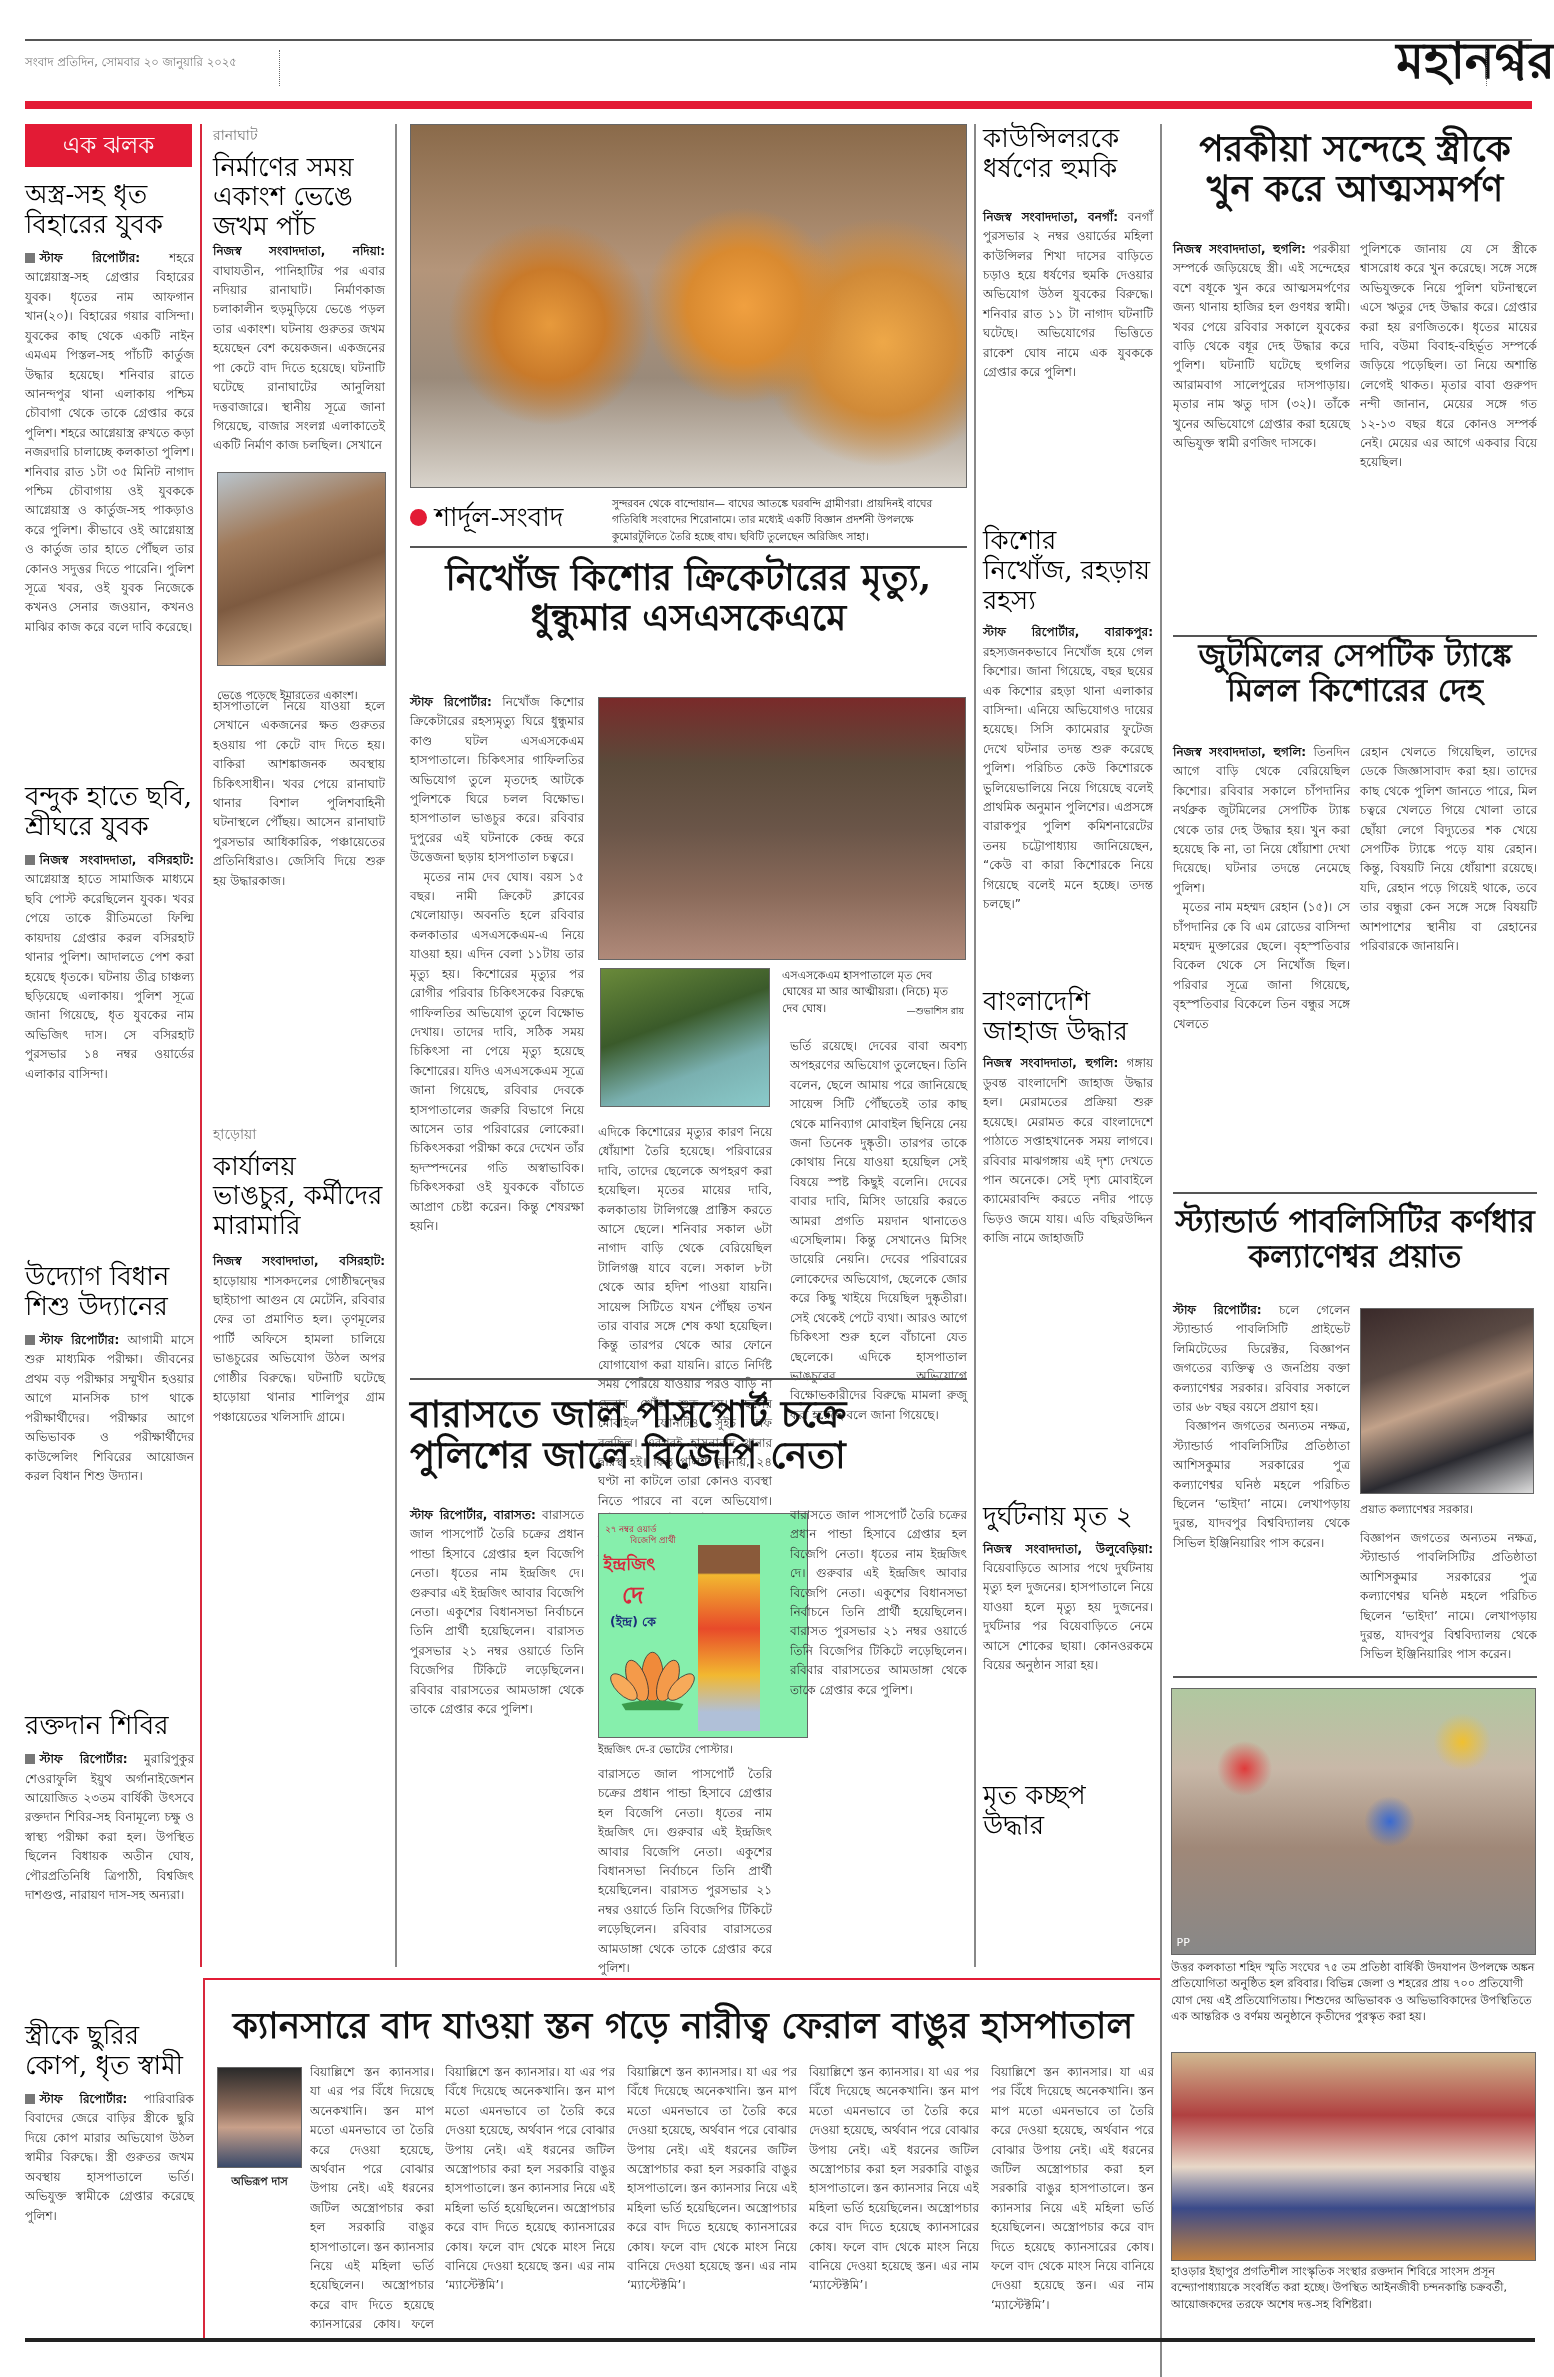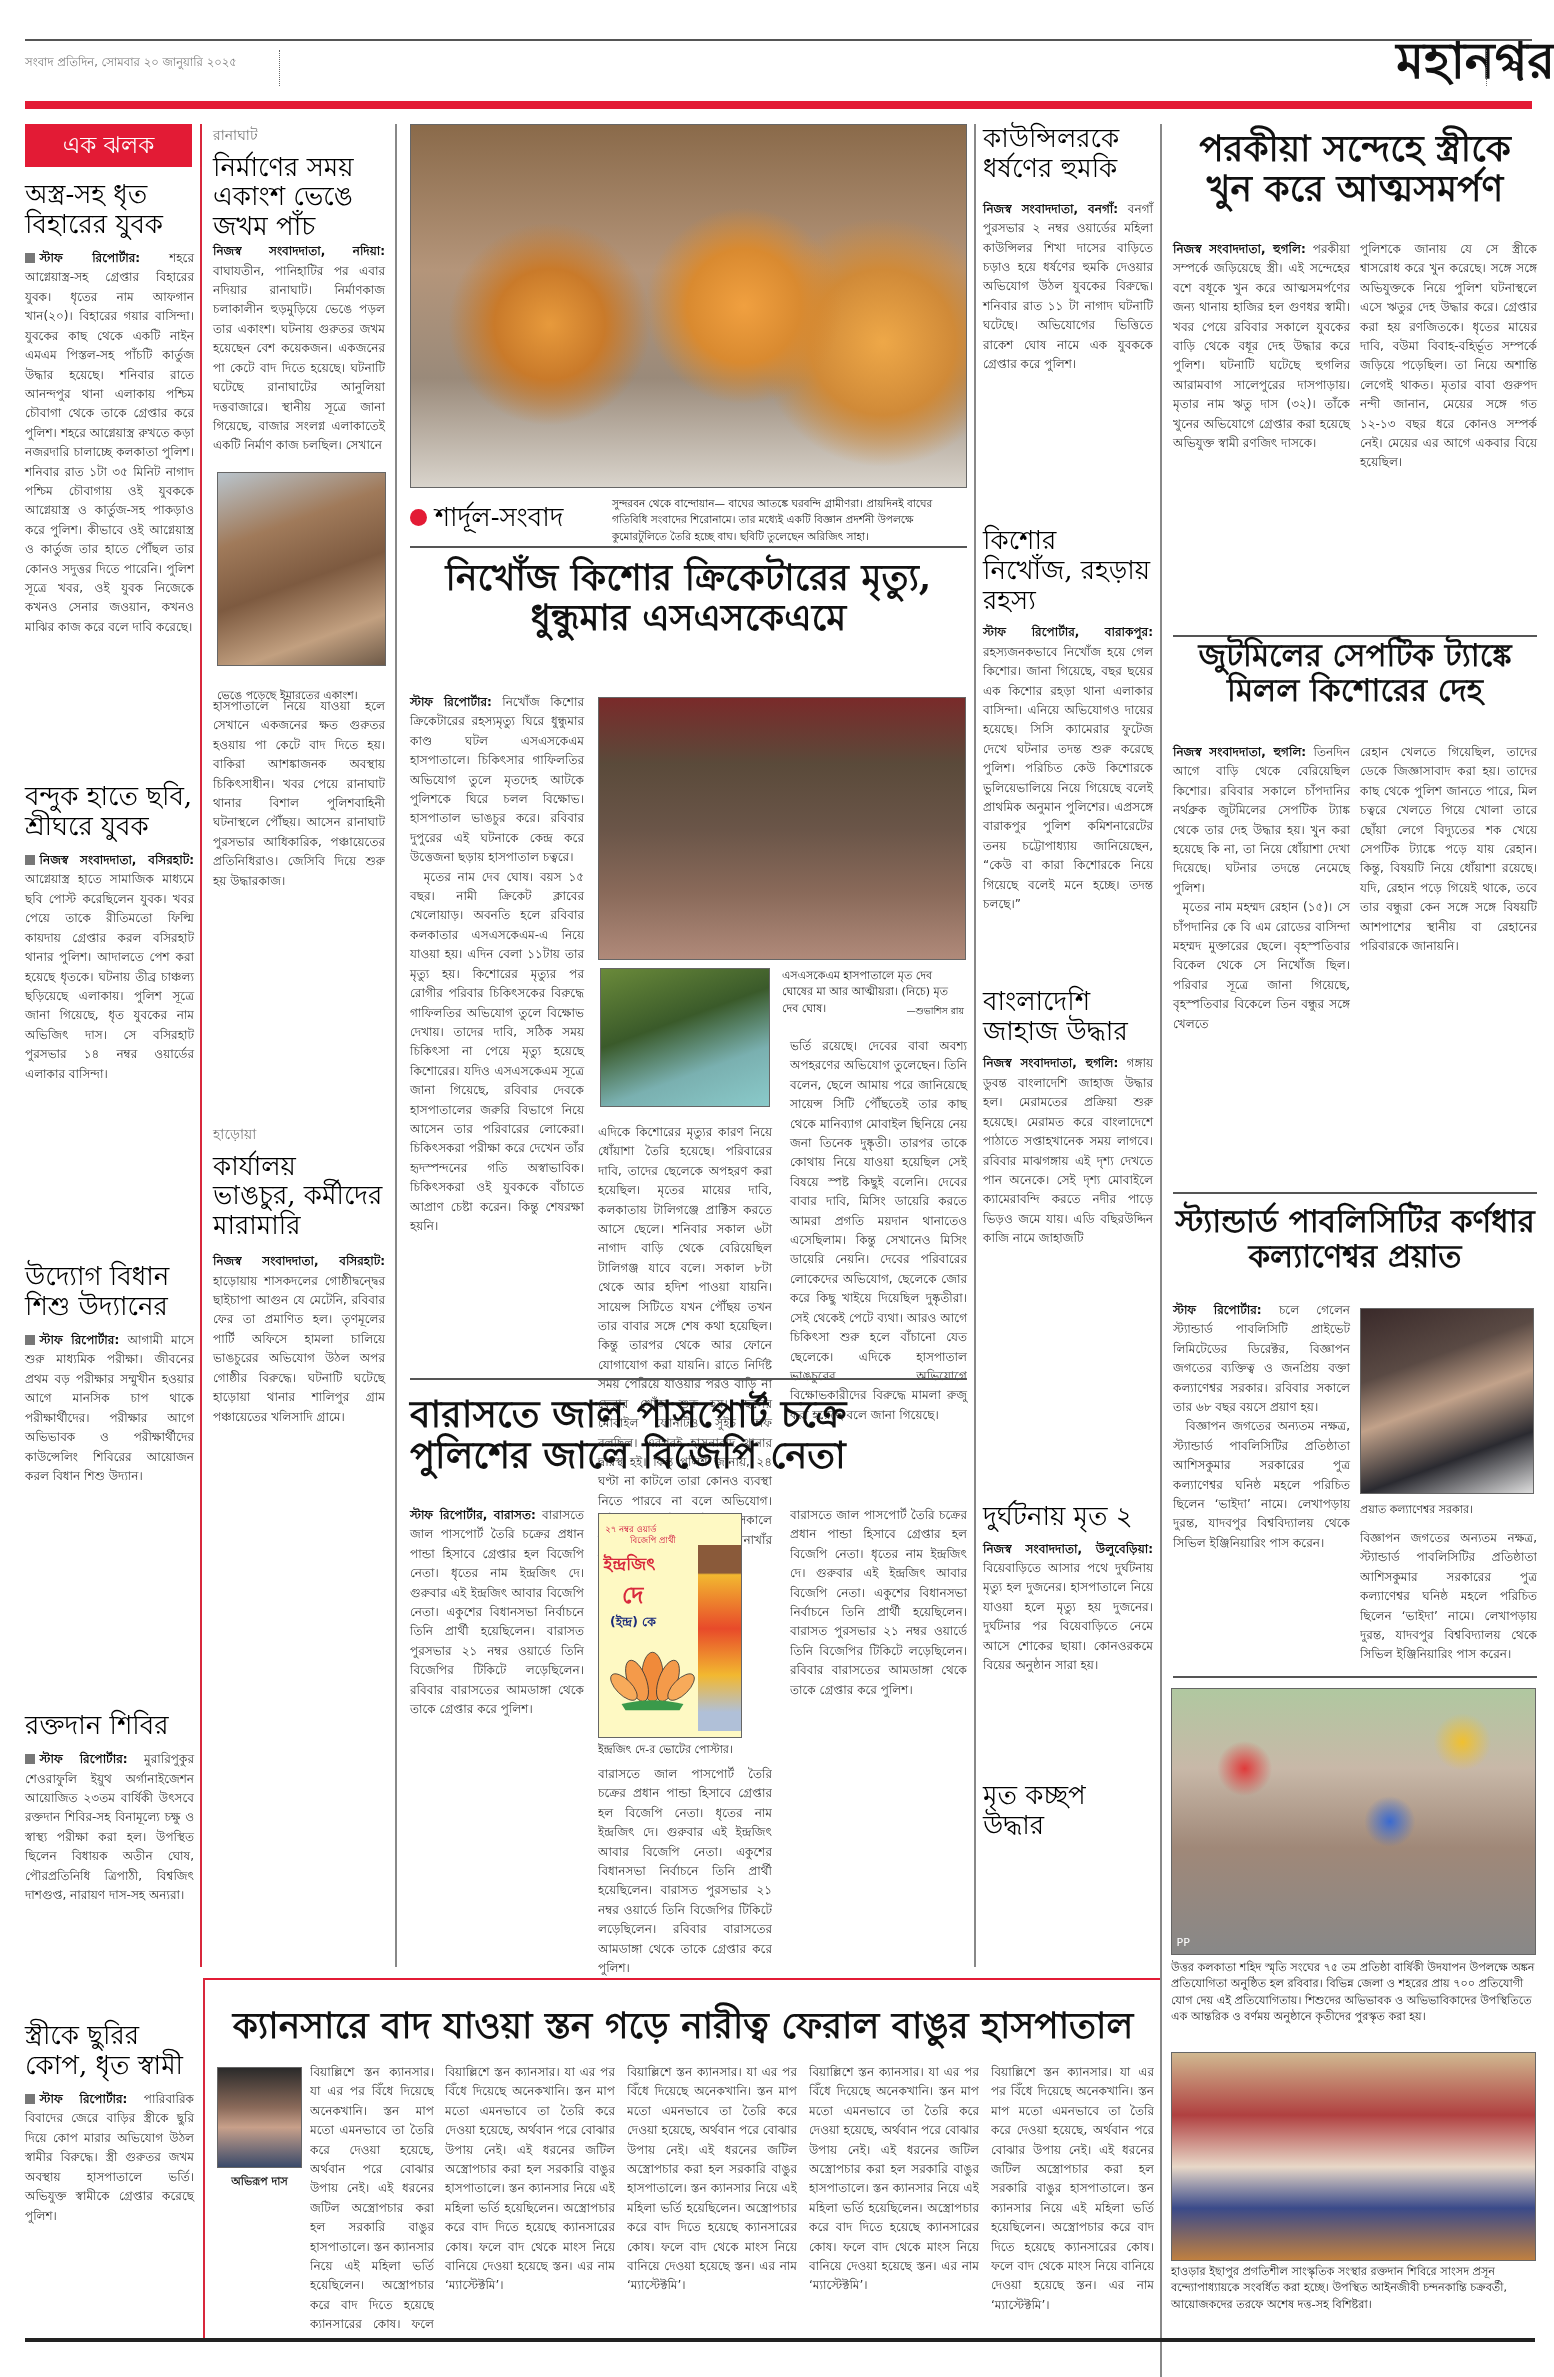--- a/index.html
+++ b/index.html
@@ -83,21 +83,21 @@
 <div class="photo" style="left:598px;top:697px;width:368px;height:263px;background:linear-gradient(180deg,#7a2a2a 0%,#5a4a3a 25%,#6a5548 50%,#8a6a5a 75%,#b08a7a 100%)"></div>
 <div class="photo" style="left:600px;top:968px;width:170px;height:139px;background:linear-gradient(160deg,#6a8a3a,#3a5a2a 40%,#7ab0b0 70%,#8acaca)"></div>
 <div class="abs cap" style="left:782px;top:968px;width:182px">এসএসকেএম হাসপাতালে মৃত দেব ঘোষের মা আর আত্মীয়রা। (নিচে) মৃত দেব ঘোষ।</div>
 <div class="abs cap" style="left:875px;top:1003px;width:89px;text-align:right;font-size:9.3px">—শুভাশিস রায়</div>
 <div class="abs body" style="left:598px;top:1123px;width:174px">এদিকে কিশোরের মৃত্যুর কারণ নিয়ে ধোঁয়াশা তৈরি হয়েছে। পরিবারের দাবি, তাদের ছেলেকে অপহরণ করা হয়েছিল। মৃতের মায়ের দাবি, কলকাতায় টালিগঞ্জে প্রাক্টিস করতে আসে ছেলে। শনিবার সকাল ৬টা নাগাদ বাড়ি থেকে বেরিয়েছিল টালিগঞ্জ যাবে বলে। সকাল ৮টা থেকে আর হদিশ পাওয়া যায়নি। সায়েন্স সিটিতে যখন পৌঁছয় তখন তার বাবার সঙ্গে শেষ কথা হয়েছিল। কিন্তু তারপর থেকে আর ফোনে যোগাযোগ করা যায়নি। রাতে নির্দিষ্ট সময় পেরিয়ে যাওয়ার পরও বাড়ি না ফেরার খোঁজ শুরু হয়। ছেলের মোবাইল ফোনটিও সুইচ অফ বলছিল। এরপরই হাসনাবাদ থানার দ্বারস্থ হই। কিন্তু পুলিশ জানায়, ২৪ ঘণ্টা না কাটলে তারা কোনও ব্যবস্থা নিতে পারবে না বলে অভিযোগ। পরিবারের দাবি, রবিবার সকালে জানতে পারি ছেলে মিনাখাঁর হাসপাতালে মেডিসিন বিভাগে</div>
 <div class="abs body" style="left:790px;top:1037px;width:177px">ভর্তি রয়েছে। দেবের বাবা অবশ্য অপহরণের অভিযোগ তুলেছেন। তিনি বলেন, ছেলে আমায় পরে জানিয়েছে সায়েন্স সিটি পৌঁছতেই তার কাছ থেকে মানিব্যাগ মোবাইল ছিনিয়ে নেয় জনা তিনেক দুষ্কৃতী। তারপর তাকে কোথায় নিয়ে যাওয়া হয়েছিল সেই বিষয়ে স্পষ্ট কিছুই বলেনি। দেবের বাবার দাবি, মিসিং ডায়েরি করতে আমরা প্রগতি ময়দান থানাতেও এসেছিলাম। কিন্তু সেখানেও মিসিং ডায়েরি নেয়নি। দেবের পরিবারের লোকেদের অভিযোগ, ছেলেকে জোর করে কিছু খাইয়ে দিয়েছিল দুষ্কৃতীরা। সেই থেকেই পেটে ব্যথা। আরও আগে চিকিৎসা শুরু হলে বাঁচানো যেত ছেলেকে। এদিকে হাসপাতাল ভাঙচুরের অভিযোগে বিক্ষোভকারীদের বিরুদ্ধে মামলা রুজু করা হয়েছে বলে জানা গিয়েছে।</div>
 <div class="rule" style="left:410px;top:1378px;width:557px;height:2.3px"></div>
 
 <div class="abs hl" style="left:410px;top:1394px;width:557px;text-align:left;font-size:37px">বারাসতে জাল পাসপোর্ট চক্রে পুলিশের জালে বিজেপি নেতা</div>
 <div class="abs body" style="left:410px;top:1506px;width:174px"><b>স্টাফ রিপোর্টার, বারাসত:</b> <span>বারাসতে জাল পাসপোর্ট তৈরি চক্রের প্রধান পান্ডা হিসাবে গ্রেপ্তার হল বিজেপি নেতা। ধৃতের নাম ইন্দ্রজিৎ দে। গুরুবার এই ইন্দ্রজিৎ আবার বিজেপি নেতা। একুশের বিধানসভা নির্বাচনে তিনি প্রার্থী হয়েছিলেন। বারাসত পুরসভার ২১ নম্বর ওয়ার্ডে তিনি বিজেপির টিকিটে লড়েছিলেন। রবিবার বারাসতের আমডাঙ্গা থেকে তাকে গ্রেপ্তার করে পুলিশ।</span></div>
-<div class="photo" style="left:598px;top:1513px;width:144px;height:225px;background:#fef9c3">
+<div class="photo" style="left:598px;top:1513px;width:210px;height:225px;background:#86efac">
   <div style="position:absolute;left:6.2px;top:9.3px;font-size:8.5px;color:#c03">২৭ নম্বর ওয়ার্ড</div>
   <div style="position:absolute;left:31px;top:20px;font-size:8.5px;color:#c03">বিজেপি প্রার্থী</div>
   <div style="position:absolute;left:4.6px;top:37px;font-size:17px;font-weight:bold;color:#d8283c">ইন্দ্রজিৎ</div>
   <div style="position:absolute;left:23px;top:63px;font-size:23px;font-weight:bold;color:#d8283c">দে</div>
   <div style="position:absolute;left:11px;top:99px;font-size:12.4px;font-weight:bold;color:#1a2a7a">(ইন্দ্র) কে</div>
   <svg style="position:absolute;left:11px;top:128px" width="85" height="70" viewBox="0 0 110 90">
       <ellipse cx="55" cy="45" rx="14" ry="32" fill="#f08a3a" stroke="#333"></ellipse>
       <ellipse cx="35" cy="50" rx="12" ry="28" fill="#f49a4a" stroke="#333" transform="rotate(-20 35 50)"></ellipse>
       <ellipse cx="75" cy="50" rx="12" ry="28" fill="#f49a4a" stroke="#333" transform="rotate(20 75 50)"></ellipse>
       <ellipse cx="18" cy="58" rx="10" ry="22" fill="#f7aa5a" stroke="#333" transform="rotate(-45 18 58)"></ellipse>
@@ -107,21 +107,21 @@
   <div style="position:absolute;left:99px;top:31px;width:62px;height:186px;background:linear-gradient(180deg,#8a5a3a 0,#8a5a3a 15%,#f2b830 16%,#e84a2a 45%,#f2b830 70%,#b0c0d8 90%)"></div>
 </div>
 <div class="abs cap" style="left:598px;top:1742px;width:186px">ইন্দ্রজিৎ দে-র ভোটের পোস্টার।</div>
 <div class="abs body" style="left:598px;top:1765px;width:174px;height:217px;overflow:hidden">বারাসতে জাল পাসপোর্ট তৈরি চক্রের প্রধান পান্ডা হিসাবে গ্রেপ্তার হল বিজেপি নেতা। ধৃতের নাম ইন্দ্রজিৎ দে। গুরুবার এই ইন্দ্রজিৎ আবার বিজেপি নেতা। একুশের বিধানসভা নির্বাচনে তিনি প্রার্থী হয়েছিলেন। বারাসত পুরসভার ২১ নম্বর ওয়ার্ডে তিনি বিজেপির টিকিটে লড়েছিলেন। রবিবার বারাসতের আমডাঙ্গা থেকে তাকে গ্রেপ্তার করে পুলিশ।</div>
 <div class="abs body" style="left:790px;top:1506px;width:177px;height:465px;overflow:hidden">বারাসতে জাল পাসপোর্ট তৈরি চক্রের প্রধান পান্ডা হিসাবে গ্রেপ্তার হল বিজেপি নেতা। ধৃতের নাম ইন্দ্রজিৎ দে। গুরুবার এই ইন্দ্রজিৎ আবার বিজেপি নেতা। একুশের বিধানসভা নির্বাচনে তিনি প্রার্থী হয়েছিলেন। বারাসত পুরসভার ২১ নম্বর ওয়ার্ডে তিনি বিজেপির টিকিটে লড়েছিলেন। রবিবার বারাসতের আমডাঙ্গা থেকে তাকে গ্রেপ্তার করে পুলিশ।</div>
 
 <div class="vline" style="left:974px;top:124px;height:1843px"></div>
 
 <div class="abs" style="left:983px;top:124px;width:170px">
   <div class="sub" style="font-size:26px">কাউন্সিলরকে ধর্ষণের হুমকি</div>
-  <div class="body" style="margin-top:16px"><b>নিজস্ব সংবাদদাতা, বনগাঁ:</b> <span>বনগাঁ পুরসভার ২ নম্বর ওয়ার্ডের মহিলা কাউন্সিলর শিখা দাসের বাড়িতে চড়াও হয়ে ধর্ষণের হুমকি দেওয়ার অভিযোগ উঠল যুবকের বিরুদ্ধে। শনিবার রাত ১১ টা নাগাদ ঘটনাটি ঘটেছে। অভিযোগের ভিত্তিতে রাকেশ ঘোষ নামে এক যুবককে গ্রেপ্তার করে পুলিশ।</span></div>
+  <div class="body" style="margin-top:24px"><b>নিজস্ব সংবাদদাতা, বনগাঁ:</b> <span>বনগাঁ পুরসভার ২ নম্বর ওয়ার্ডের মহিলা কাউন্সিলর শিখা দাসের বাড়িতে চড়াও হয়ে ধর্ষণের হুমকি দেওয়ার অভিযোগ উঠল যুবকের বিরুদ্ধে। শনিবার রাত ১১ টা নাগাদ ঘটনাটি ঘটেছে। অভিযোগের ভিত্তিতে রাকেশ ঘোষ নামে এক যুবককে গ্রেপ্তার করে পুলিশ।</span></div>
 </div>
 <div class="abs" style="left:983px;top:526px;width:170px">
   <div class="sub" style="font-size:26px">কিশোর নিখোঁজ, রহড়ায় রহস্য</div>
   <div class="body" style="margin-top:7.7px"><b>স্টাফ রিপোর্টার, বারাকপুর:</b> <span>রহস্যজনকভাবে নিখোঁজ হয়ে গেল কিশোর। জানা গিয়েছে, বছর ছয়ের এক কিশোর রহড়া থানা এলাকার বাসিন্দা। এনিয়ে অভিযোগও দায়ের হয়েছে। সিসি ক্যামেরার ফুটেজ দেখে ঘটনার তদন্ত শুরু করেছে পুলিশ। পরিচিত কেউ কিশোরকে ভুলিয়েভালিয়ে নিয়ে গিয়েছে বলেই প্রাথমিক অনুমান পুলিশের। এপ্রসঙ্গে বারাকপুর পুলিশ কমিশনারেটের তনয় চট্টোপাধ্যায় জানিয়েছেন, “কেউ বা কারা কিশোরকে নিয়ে গিয়েছে বলেই মনে হচ্ছে। তদন্ত চলছে।”</span></div>
 </div>
 <div class="abs" style="left:983px;top:987px;width:170px">
   <div class="sub" style="font-size:26px">বাংলাদেশি জাহাজ উদ্ধার</div>
   <div class="body" style="margin-top:7.7px"><b>নিজস্ব সংবাদদাতা, হুগলি:</b> <span>গঙ্গায় ডুবন্ত বাংলাদেশি জাহাজ উদ্ধার হল। মেরামতের প্রক্রিয়া শুরু হয়েছে। মেরামত করে বাংলাদেশে পাঠাতে সপ্তাহখানেক সময় লাগবে। রবিবার মাঝগঙ্গায় এই দৃশ্য দেখতে পান অনেকে। সেই দৃশ্য মোবাইলে ক্যামেরাবন্দি করতে নদীর পাড়ে ভিড়ও জমে যায়। এডি বছিরউদ্দিন কাজি নামে জাহাজটি</span></div>
 </div>
 <div class="abs" style="left:983px;top:1502px;width:170px">

